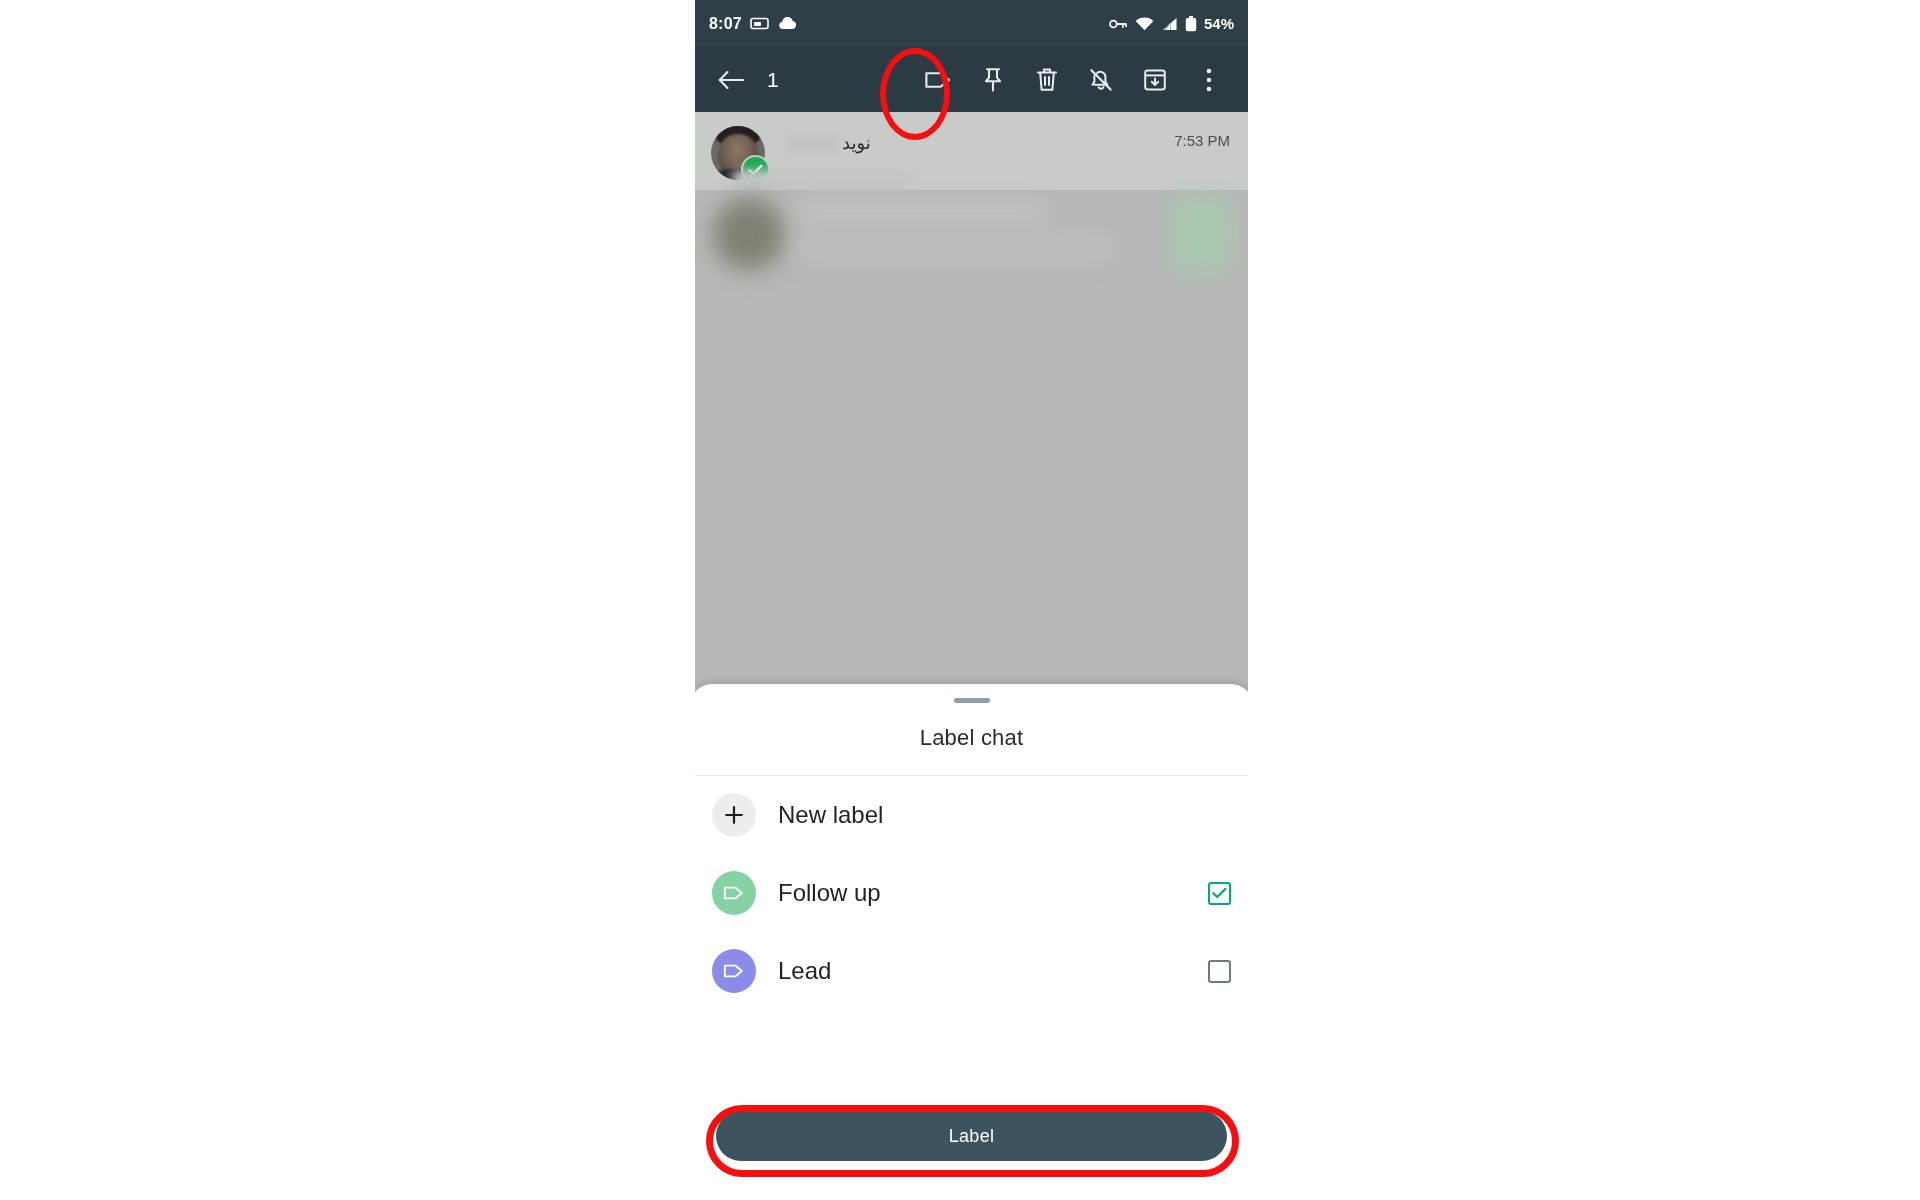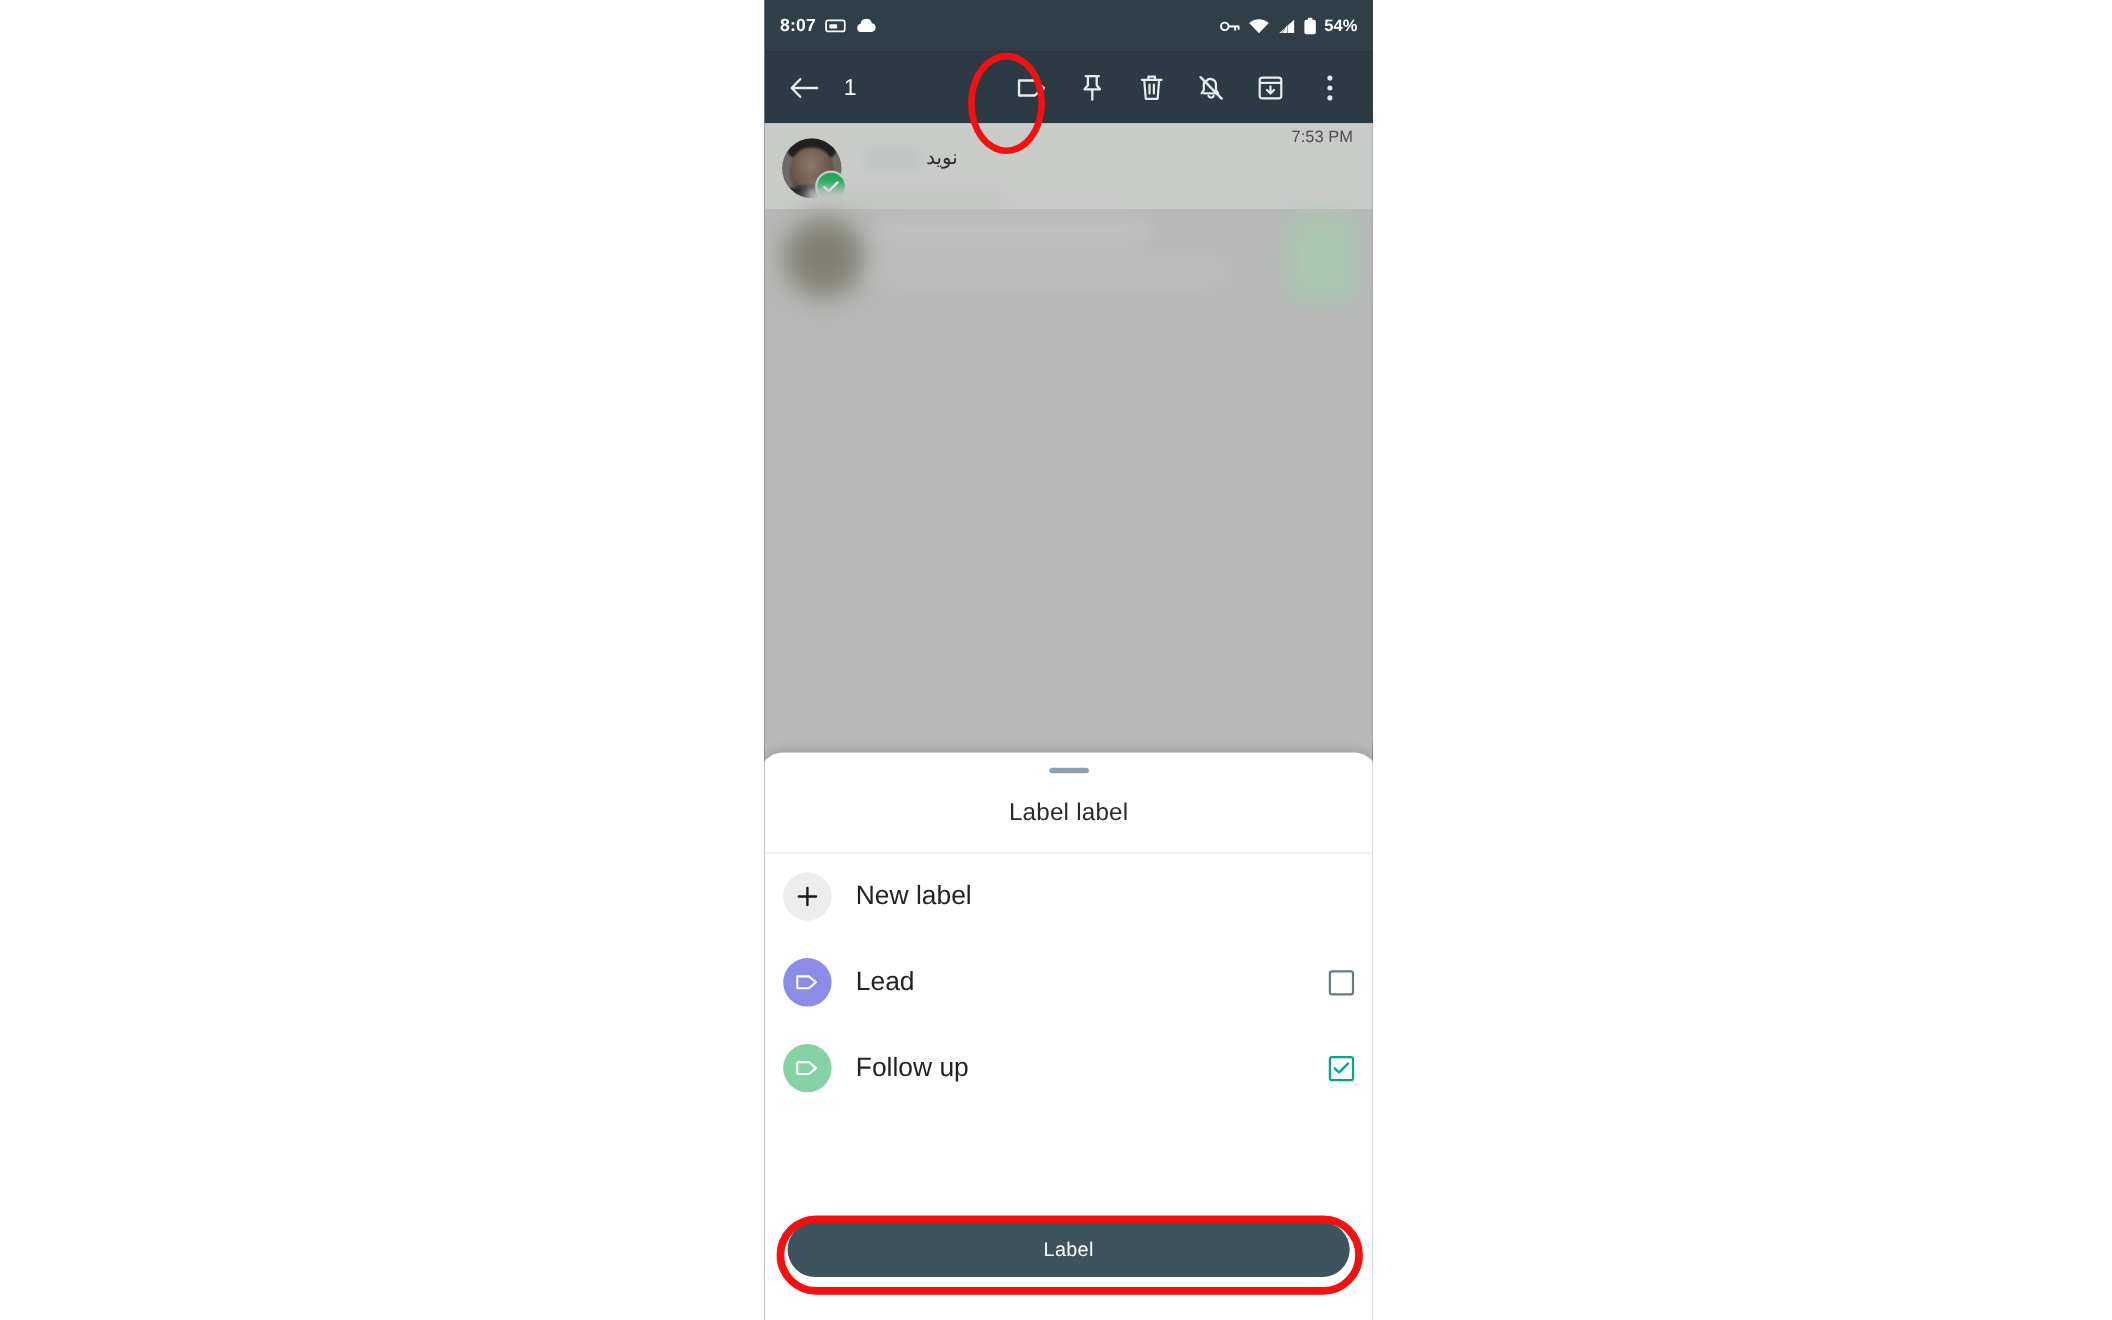--- a/index.html
+++ b/index.html
@@ -74,21 +74,21 @@
     box-shadow:0 0 0 2px #c9cbc9;
   }
   .msg-name {
     margin-left:14px; margin-top:6px; font-size:18px; color:#2a2a2a;
     direction:rtl; font-weight:400;
   }
   .name-blur {
     display:inline-block; vertical-align:middle; margin-left:6px;
     width:52px; height:20px; background:#c2c5c3; border-radius:2px; filter:blur(3px);
   }
-  .msg-time { position:absolute; right:18px; top:4px; font-size:15px; color:#4d4d4d; }
+  .msg-time { position:absolute; right:18px; top:20px; font-size:15px; color:#4d4d4d; }
   .body-blur {
     position:absolute; left:38px; top:58px; width:180px; height:34px;
     background:#c5c7c5; border-radius:3px; filter:blur(5px);
   }
 
   .blurred-body { position:relative; height:485px; background:#b8b8b8; }
   .bb-blob {
     position:absolute; left:18px; top:8px; width:72px; height:72px; border-radius:50%;
     background:#7f7f72; filter:blur(12px);
   }
@@ -280,57 +280,57 @@
       <div class="blurred-body">
         <div class="bb-blob"></div>
         <div class="bb-line1"></div>
         <div class="bb-line2"></div>
         <div class="bb-green"></div>
       </div>
     </div>
 
     <div class="sheet">
       <div class="handle"></div>
-      <div class="sheet-title">Label label</div>
+      <div class="sheet-title">Label chat</div>
       <div class="divider"></div>
 
       <div class="label-row">
         <div class="chip" style="background:#ededed">
           <svg width="20" height="20" viewBox="0 0 20 20">
               <path d="M10 2.2v15.6M2.2 10h15.6" stroke="#1c1c1c" stroke-width="2.2" stroke-linecap="round"></path>
             </svg>
         </div>
         <div class="label-text">New label</div>
       </div>
 
 
       <div class="label-row">
-        <div class="chip" style="background:#8a8ce8">
-          <svg width="22" height="18" viewBox="0 0 22 18">
-              <path d="M1.8 3.6h10.6l6.4 5.4-6.4 5.4H1.8z" fill="none" stroke="#ffffff" stroke-width="1.9" stroke-linejoin="round"></path>
-            </svg>
-        </div>
-        <div class="label-text">Lead</div>
-        <div class="cb"></div>
-      </div>
-
-      <div class="label-row">
         <div class="chip" style="background:#87d2a4">
           <svg width="22" height="18" viewBox="0 0 22 18">
               <path d="M1.8 3.6h10.6l6.4 5.4-6.4 5.4H1.8z" fill="none" stroke="#ffffff" stroke-width="1.9" stroke-linejoin="round"></path>
             </svg>
         </div>
         <div class="label-text">Follow up</div>
         <div class="cb checked">
           <svg width="15" height="12" viewBox="0 0 15 12">
               <path d="M1.4 6.2 5.3 10 13.4 1.9" fill="none" stroke="#00a884" stroke-width="2.2" stroke-linecap="round" stroke-linejoin="round"></path>
             </svg>
         </div>
       </div>
 
+      <div class="label-row">
+        <div class="chip" style="background:#8a8ce8">
+          <svg width="22" height="18" viewBox="0 0 22 18">
+              <path d="M1.8 3.6h10.6l6.4 5.4-6.4 5.4H1.8z" fill="none" stroke="#ffffff" stroke-width="1.9" stroke-linejoin="round"></path>
+            </svg>
+        </div>
+        <div class="label-text">Lead</div>
+        <div class="cb"></div>
+      </div>
+
       <div class="save-wrap">
         <button class="save-btn">Label</button>
       </div>
     </div>
 
   </div>
 
   <div class="anno-ellipse" id="anno-label-icon"></div>
   <div class="anno-pill" id="anno-save"></div>
 

